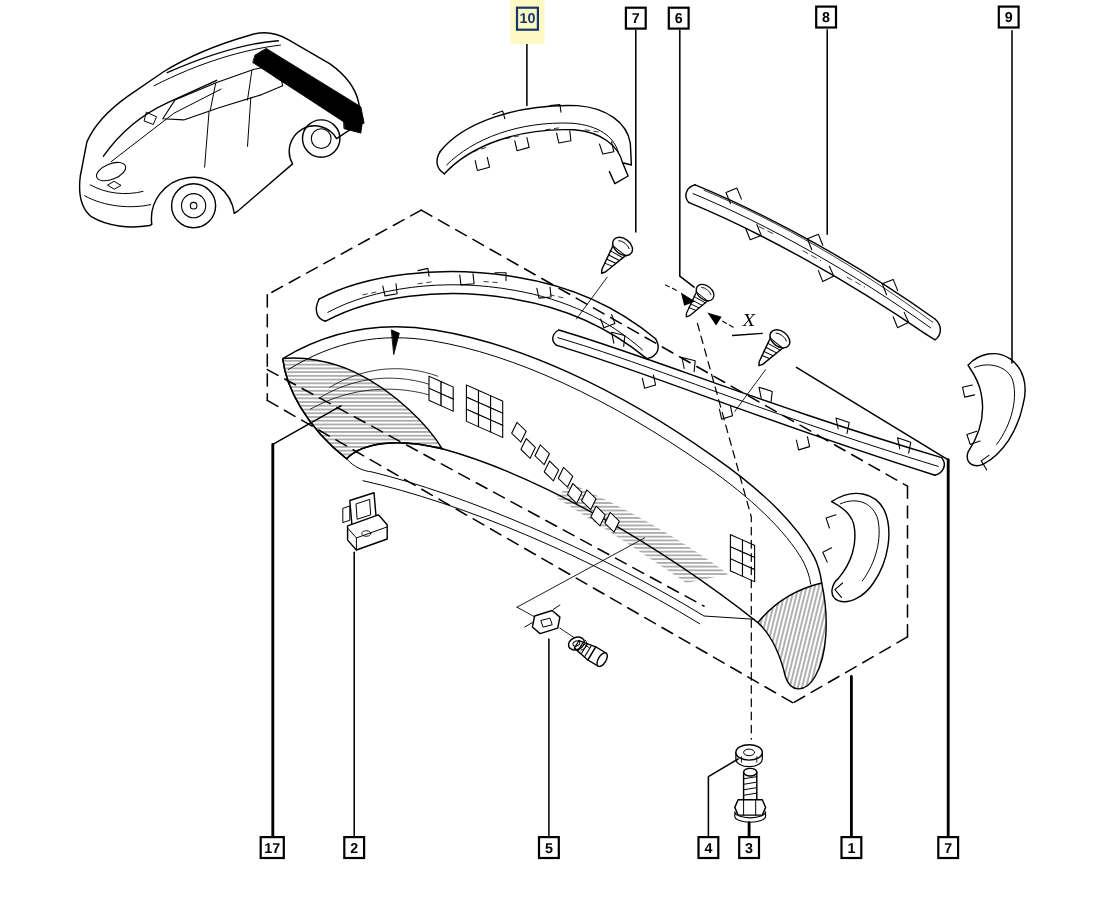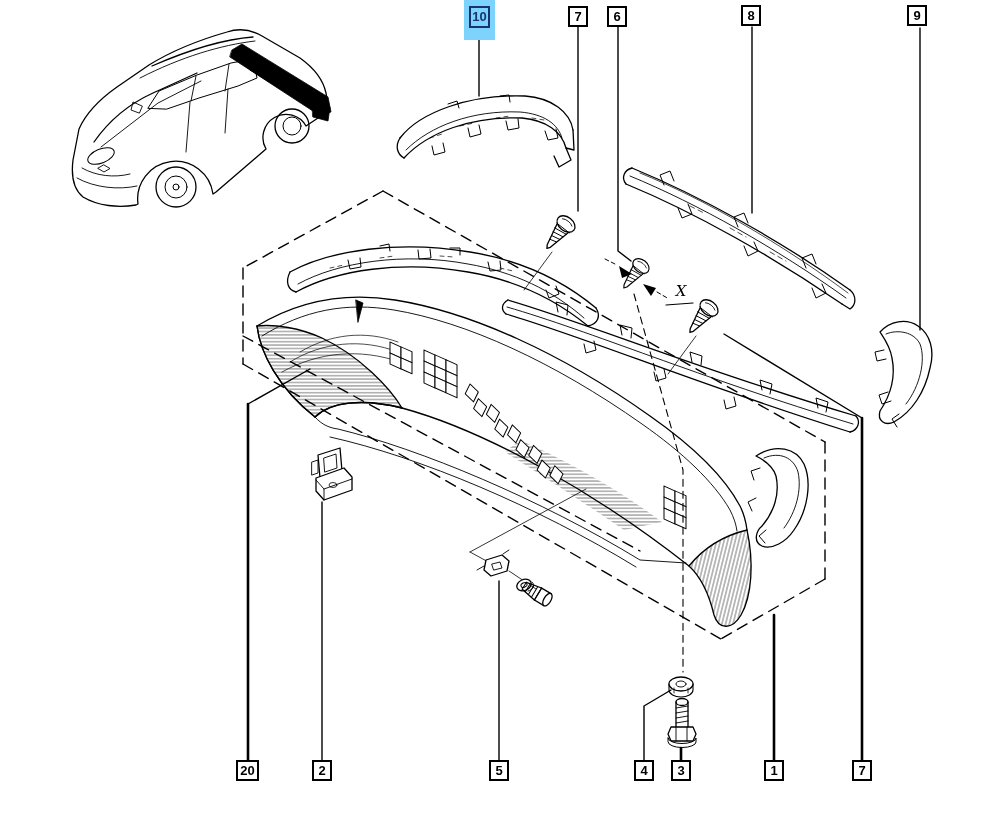--- a/index.html
+++ b/index.html
@@ -3,21 +3,21 @@
 <meta charset="utf-8">
 <style>
   html,body{margin:0;padding:0;background:#ffffff;}
   .stage{position:relative;width:1000px;height:820px;background:#ffffff;overflow:hidden;
          font-family:"Liberation Sans",sans-serif;}
   .stage svg{position:absolute;left:0;top:0;}
   .co{position:absolute;box-sizing:border-box;border:2px solid #000;background:#fff;
       min-width:20px;height:21px;padding:0 2px;text-align:center;
       font:bold 13px/17px "Liberation Sans",sans-serif;color:#000;cursor:pointer;}
   .co-wide{min-width:23px;}
-  .hl-wrap{position:absolute;left:464px;top:0;width:31px;height:40px;background:#7dd3fc;cursor:pointer;}
+  .hl-wrap{position:absolute;left:464px;top:0;width:31px;height:40px;background:#fef9c3;cursor:pointer;}
   .hl-box{position:absolute;left:5px;top:6px;box-sizing:border-box;min-width:21px;height:22px;
       border:2px solid #16356e;color:#16356e;text-align:center;
       font:bold 13px/18px "Liberation Sans",sans-serif;background:transparent;}
   .xmark{position:absolute;left:668px;top:282px;width:26px;height:18px;text-align:center;
       font:italic 15px/18px "DejaVu Serif",serif;color:#000;}
 </style>
 </head>
 <body>
 
 <div class="stage">
@@ -286,21 +286,21 @@
 </svg>
 
 <div class="hl-wrap">
   <div class="hl-box">10</div>
 </div>
 <div class="co" style="left:568px;top:6px;">7</div>
 <div class="co" style="left:607px;top:6px;">6</div>
 <div class="co" style="left:741px;top:5px;">8</div>
 <div class="co" style="left:907px;top:5px;">9</div>
 
-<div class="co co-wide" style="left:236px;top:760px;">20</div>
+<div class="co co-wide" style="left:236px;top:760px;">17</div>
 <div class="co" style="left:312px;top:760px;">2</div>
 <div class="co" style="left:489px;top:760px;">5</div>
 <div class="co" style="left:634px;top:760px;">4</div>
 <div class="co" style="left:671px;top:760px;">3</div>
 <div class="co" style="left:764px;top:760px;">1</div>
 <div class="co" style="left:852px;top:760px;">7</div>
 
 <div class="xmark">X</div>
 
 </div>

